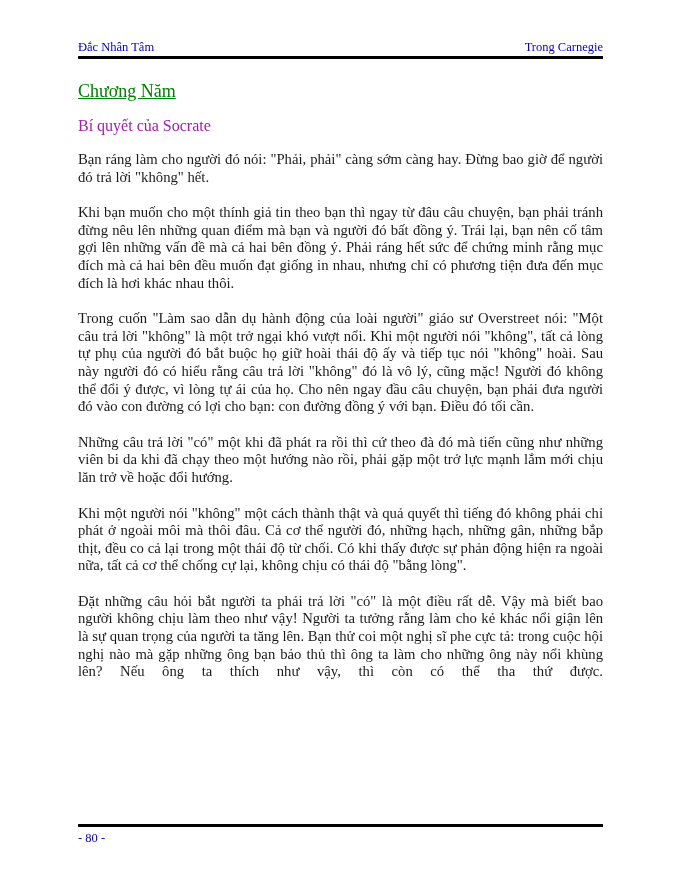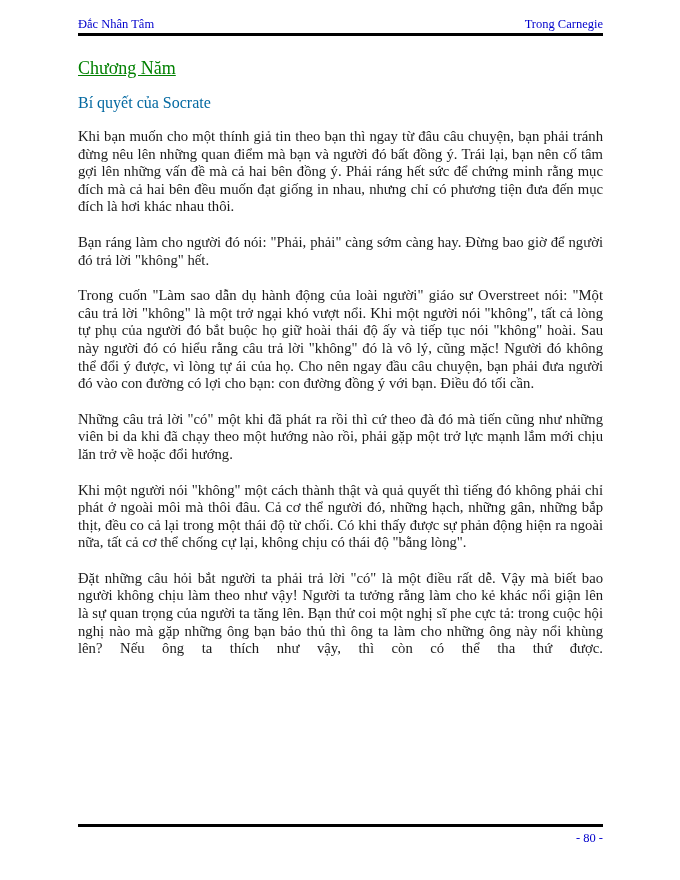--- a/index.html
+++ b/index.html
@@ -14,21 +14,21 @@
     background: #ffffff;
     font-family: "Liberation Serif", "DejaVu Serif", serif;
     overflow: hidden;
     box-sizing: border-box;
   }
   .content {
     margin-left: 78px;
     margin-right: 77px; 
   }
   .header {
-    padding-top: 17px;
+    padding-top: 40px;
     display: flex;
     justify-content: space-between;
     align-items: baseline;
     font-size: 12.5px;
     line-height: 14px;
     color: #0000cc;
   }
   .rule {
     height: 3px;
     background: #000000;
@@ -41,21 +41,21 @@
     font-size: 18px;
     font-weight: normal;
     color: #008000;
     line-height: 21px;
     text-decoration: underline;
   }
   .section {
     margin: 14px 0 0 0;
     font-size: 16px;
     font-weight: normal;
-    color: #0369a1;
+    color: #a21caf;
     line-height: 19px;
   }
   .body {
     margin-top: 16px;
     font-size: 14.7px;
     line-height: 17.6px;
     color: #1a1a1a;
     text-align: justify;
   }
   .body p {
@@ -67,21 +67,21 @@
     margin-bottom: 8px;
   }
   .footer {
     position: absolute;
     left: 78px;
     right: 77px;
     top: 824px;
   }
   .pagenum {
     margin-top: 4px;
-    text-align: right;
+    text-align: left;
     font-size: 12.5px;
     color: #0000cc;
   }
 </style>
 </head>
 <body>
 
 <div class="page">
   <div class="content">
 
@@ -89,22 +89,22 @@
       <span>Đắc Nhân Tâm</span>
       <span>Trong Carnegie</span>
     </div>
     <div class="rule header-rule"></div>
 
     <h1 class="chapter">Chương Năm</h1>
 
     <h2 class="section">Bí quyết của Socrate</h2>
 
     <div class="body">
+      <p>Bạn ráng làm cho người đó nói: "Phải, phải" càng sớm càng hay. Đừng bao giờ để người đó trả lời "không" hết.</p>
       <p>Khi bạn muốn cho một thính giả tin theo bạn thì ngay từ đâu câu chuyện, bạn phải tránh đừng nêu lên những quan điểm mà bạn và người đó bất đồng ý. Trái lại, bạn nên cố tâm gợi lên những vấn đề mà cả hai bên đồng ý. Phải ráng hết sức để chứng minh rằng mục đích mà cả hai bên đều muốn đạt giống in nhau, nhưng chỉ có phương tiện đưa đến mục đích là hơi khác nhau thôi.</p>
-      <p>Bạn ráng làm cho người đó nói: "Phải, phải" càng sớm càng hay. Đừng bao giờ để người đó trả lời "không" hết.</p>
       <p>Trong cuốn "Làm sao dẫn dụ hành động của loài người" giáo sư Overstreet nói: "Một câu trả lời "không" là một trở ngại khó vượt nổi. Khi một người nói "không", tất cả lòng tự phụ của người đó bắt buộc họ giữ hoài thái độ ấy và tiếp tục nói "không" hoài. Sau này người đó có hiểu rằng câu trả lời "không" đó là vô lý, cũng mặc! Người đó không thể đổi ý được, vì lòng tự ái của họ. Cho nên ngay đầu câu chuyện, bạn phải đưa người đó vào con đường có lợi cho bạn: con đường đồng ý với bạn. Điều đó tối cần.</p>
       <p>Những câu trả lời "có" một khi đã phát ra rồi thì cứ theo đà đó mà tiến cũng như những viên bi da khi đã chạy theo một hướng nào rồi, phải gặp một trở lực mạnh lắm mới chịu lăn trở về hoặc đổi hướng.</p>
       <p>Khi một người nói "không" một cách thành thật và quả quyết thì tiếng đó không phải chỉ phát ở ngoài môi mà thôi đâu. Cả cơ thể người đó, những hạch, những gân, những bắp thịt, đều co cả lại trong một thái độ từ chối. Có khi thấy được sự phản động hiện ra ngoài nữa, tất cả cơ thể chống cự lại, không chịu có thái độ "bằng lòng".</p>
       <p>Đặt những câu hỏi bắt người ta phải trả lời "có" là một điều rất dễ. Vậy mà biết bao người không chịu làm theo như vậy! Người ta tưởng rằng làm cho kẻ khác nổi giận lên là sự quan trọng của người ta tăng lên. Bạn thử coi một nghị sĩ phe cực tả: trong cuộc hội nghị nào mà gặp những ông bạn bảo thủ thì ông ta làm cho những ông này nổi khùng lên? Nếu ông ta thích như vậy, thì còn có thể tha thứ được.</p>
     </div>
 
   </div>
 
   <div class="footer">
     <div class="rule"></div>

